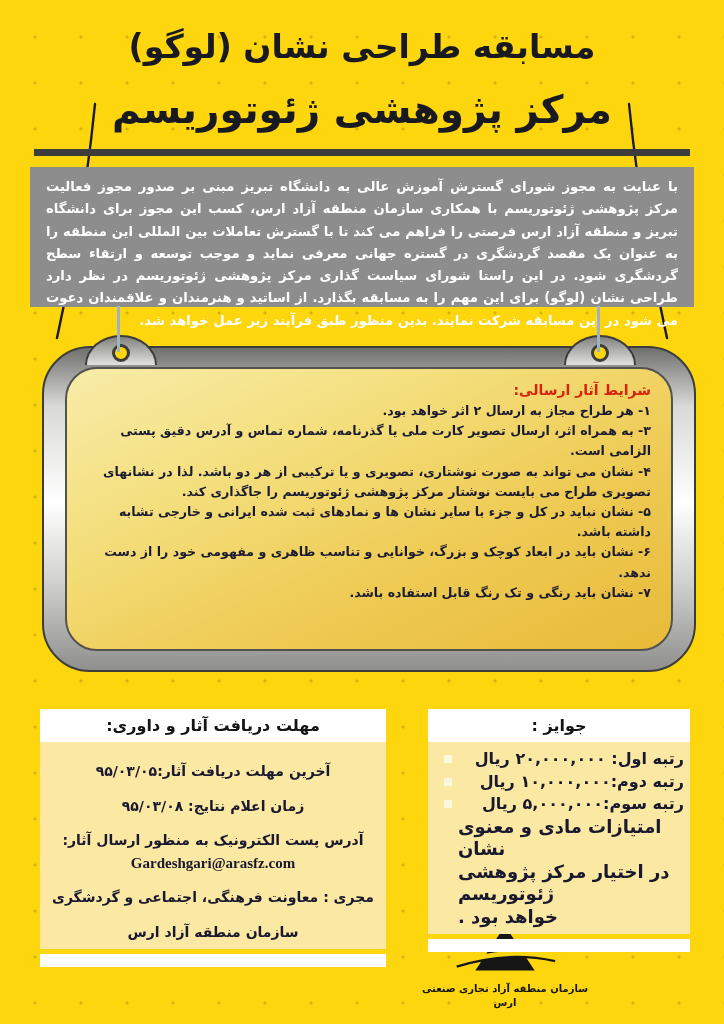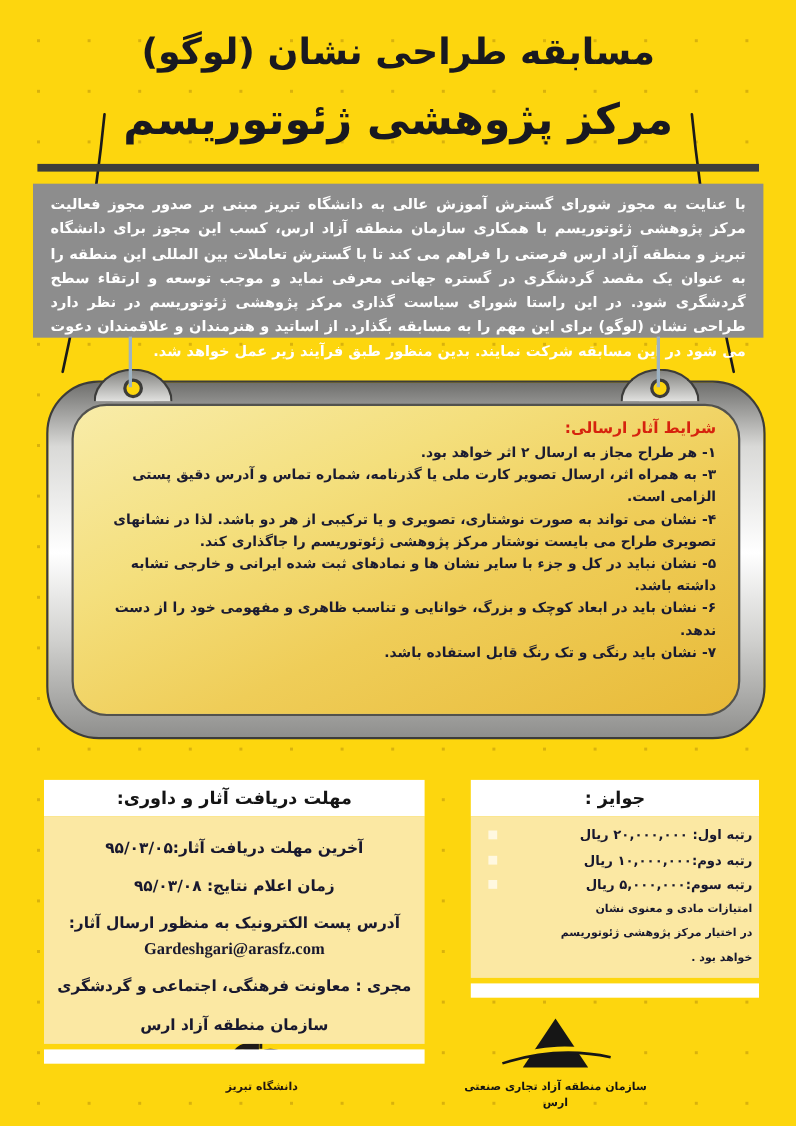--- a/index.html
+++ b/index.html
@@ -56,25 +56,25 @@
   
   .info-box { position:absolute; top:709px; z-index:3; }
   .deadline-box { left:40px;  width:346px; }
   .prizes-box   { left:428px; width:262px; }
   .box-header { height:33px; line-height:33px; background:#ffffff; text-align:center;
                 font-weight:bold; font-size:16px; color:#141414; }
   .box-body { background:#fbe8a3; padding:6px 6px; min-height:135px; box-sizing:content-box; }
   .box-line { font-weight:bold; color:#18182e; font-size:14px; line-height:22.5px; text-align:center;margin-top:12px; }
   .email-line { font-family:"Liberation Serif", serif; font-weight:bold; font-size:15px;
                 line-height:22.5px; text-align:center; color:#18182e; direction:ltr; }
-  .prize-row { position:relative; font-weight:bold; color:#18182e; font-size:12px;
+  .prize-row { position:relative; font-weight:bold; color:#18182e; font-size:16px;
                line-height:22.5px; text-align:right; padding-left:24px; }
   .prize-bullet { position:absolute; left:10px; top:7px; width:8px; height:8px; background:#fff8e0; }
-  .note-line { font-weight:bold; color:#18182e; font-size:10px; line-height:22.5px;
-               text-align:right; padding-left:24px; }
+  .note-line { font-weight:bold; color:#18182e; font-size:18px; line-height:22.5px;
+               text-align:left; padding-left:24px; }
   .box-footer { height:13px; background:#ffffff; margin-top:5px; }
 
   
   .logo-block { position:absolute; text-align:center; z-index:2; }
   .tabriz-block { left:168px; top:908px; width:140px; }
   .aras-block   { left:410px; top:924px; width:190px; }
   .logo-label { font-weight:bold; color:#201410; font-size:10px; line-height:14px; margin-top:2px; }
   .aras-label { font-size:10px; color:#141414; }
 </style>
 </head>
@@ -150,33 +150,20 @@
         <span class="prize-bullet"></span>
         <span>رتبه سوم:۵,۰۰۰,۰۰۰ ریال</span>
       </div>
       <div class="note-line">امتیازات مادی و معنوی نشان</div>
       <div class="note-line">در اختیار مرکز پژوهشی ژئوتوریسم</div>
       <div class="note-line">خواهد بود .</div>
     </div>
     <div class="box-footer"></div>
   </div>
 
-  <div class="logo-block tabriz-block">
-    <svg width="92" height="68" viewBox="0 0 100 78">
-      <rect x="44" y="2" width="20" height="13" fill="none" stroke="#1f1a18" stroke-width="2"></rect>
-      <circle cx="54" cy="8.5" r="2.6" fill="#b03226"></circle>
-      <path d="M49 15 L49 52" stroke="#1f1a18" stroke-width="3"></path>
-      <path d="M47 26 C38 16 24 13 14 20 C22 21 30 26 35 32 C26 29 16 31 11 38 C20 37 30 41 37 46 C30 46 24 49 21 54 C30 52 40 53 47 57 Z" fill="#1f1a18"></path>
-      <path d="M55 24 c8 -9 17 -4 12 3 c-3 5 -9 6 -12 2" fill="none" stroke="#1f1a18" stroke-width="2.4"></path>
-      <circle cx="67" cy="36" r="2" fill="#1f1a18"></circle>
-      <path d="M56 40 c6 -3 13 -1 16 4" fill="none" stroke="#1f1a18" stroke-width="2.2"></path>
-      <path d="M24 56 C34 51 44 51 49 55 C54 51 64 51 74 56 L74 64 C64 60 54 60 49 63 C44 60 34 60 24 64 Z" fill="#1f1a18"></path>
-    </svg>
-    <div class="logo-label">دانشگاه تبریز</div>
-  </div>
 
   <div class="logo-block aras-block">
     <svg width="120" height="52" viewBox="0 0 120 56">
       <path d="M60 2 L92 50 L28 50 Z" fill="#161616"></path>
       <path d="M18 41 C45 31 78 30 108 37" stroke="#fdd60e" stroke-width="6" fill="none"></path>
       <path d="M8 46 C45 34 82 33 114 40" stroke="#161616" stroke-width="2.5" fill="none"></path>
     </svg>
     <div class="logo-label aras-label">سازمان منطقه آزاد تجاری صنعتی ارس</div>
   </div>
 

